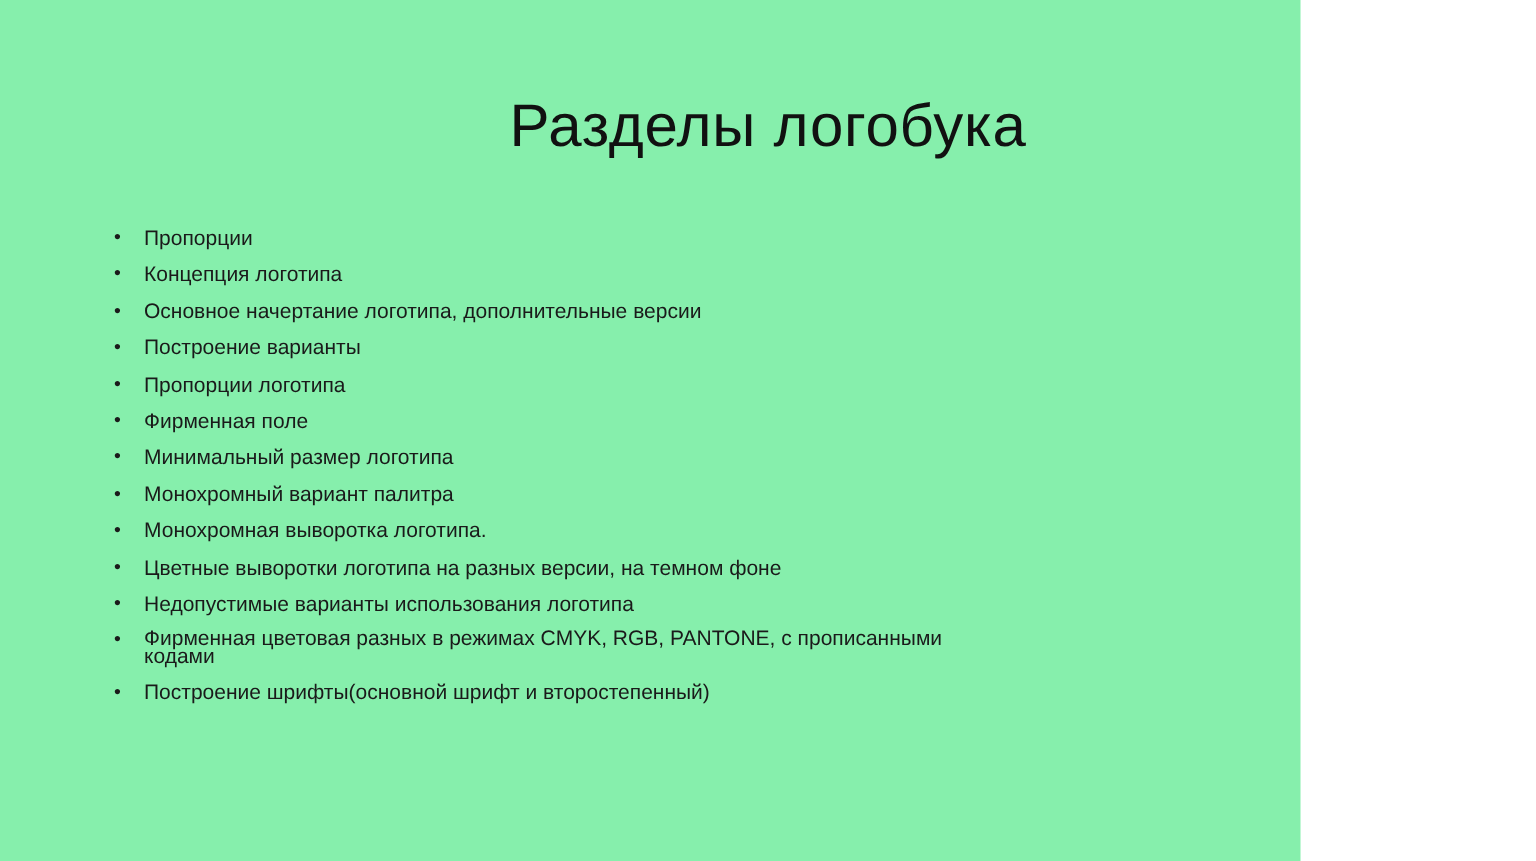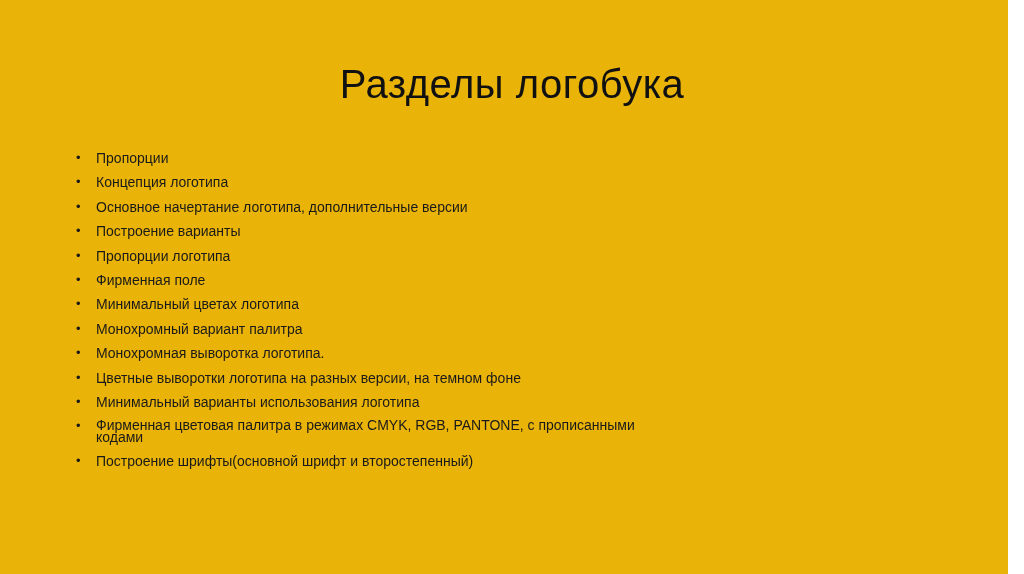--- a/index.html
+++ b/index.html
@@ -11,23 +11,23 @@
       width: 1024px;
       height: 574px;
       position: relative;
       overflow: hidden;
       font-family: "Liberation Sans", "DejaVu Sans", sans-serif;
       color: #1a1a1a;
     }
     .slide {
       position: absolute;
       left: 0; top: 0;
-      width: 1008px;
+      width: 867px;
       height: 574px;
-      background: #eab308;
+      background: #86efac;
     }
     .slide-title {
       position: absolute;
       left: 0;
       top: 58px;
       width: 1024px;
       text-align: center;
       font-size: 40px;
       font-weight: normal;
       letter-spacing: 0.5px;
@@ -92,40 +92,40 @@
     <li class="bullet-item">
       <span class="bullet">•</span>
       <span class="text">Пропорции логотипа</span>
     </li>
     <li class="bullet-item">
       <span class="bullet">•</span>
       <span class="text">Фирменная поле</span>
     </li>
     <li class="bullet-item">
       <span class="bullet">•</span>
-      <span class="text">Минимальный цветах логотипа</span>
+      <span class="text">Минимальный размер логотипа</span>
     </li>
     <li class="bullet-item">
       <span class="bullet">•</span>
       <span class="text">Монохромный вариант палитра</span>
     </li>
     <li class="bullet-item">
       <span class="bullet">•</span>
       <span class="text">Монохромная выворотка логотипа.</span>
     </li>
     <li class="bullet-item">
       <span class="bullet">•</span>
       <span class="text">Цветные выворотки логотипа на разных версии, на темном фоне</span>
     </li>
     <li class="bullet-item">
       <span class="bullet">•</span>
-      <span class="text">Минимальный варианты использования логотипа</span>
+      <span class="text">Недопустимые варианты использования логотипа</span>
     </li>
     <li class="bullet-item multi">
       <span class="bullet">•</span>
-      <span class="text" style="width:560px;">Фирменная цветовая палитра в режимах CMYK, RGB, PANTONE, с прописанными кодами</span>
+      <span class="text" style="width:560px;">Фирменная цветовая разных в режимах CMYK, RGB, PANTONE, с прописанными кодами</span>
     </li>
     <li class="bullet-item">
       <span class="bullet">•</span>
       <span class="text">Построение шрифты(основной шрифт и второстепенный)</span>
     </li>
   </ul>
 </div>
 
 </body></html>

